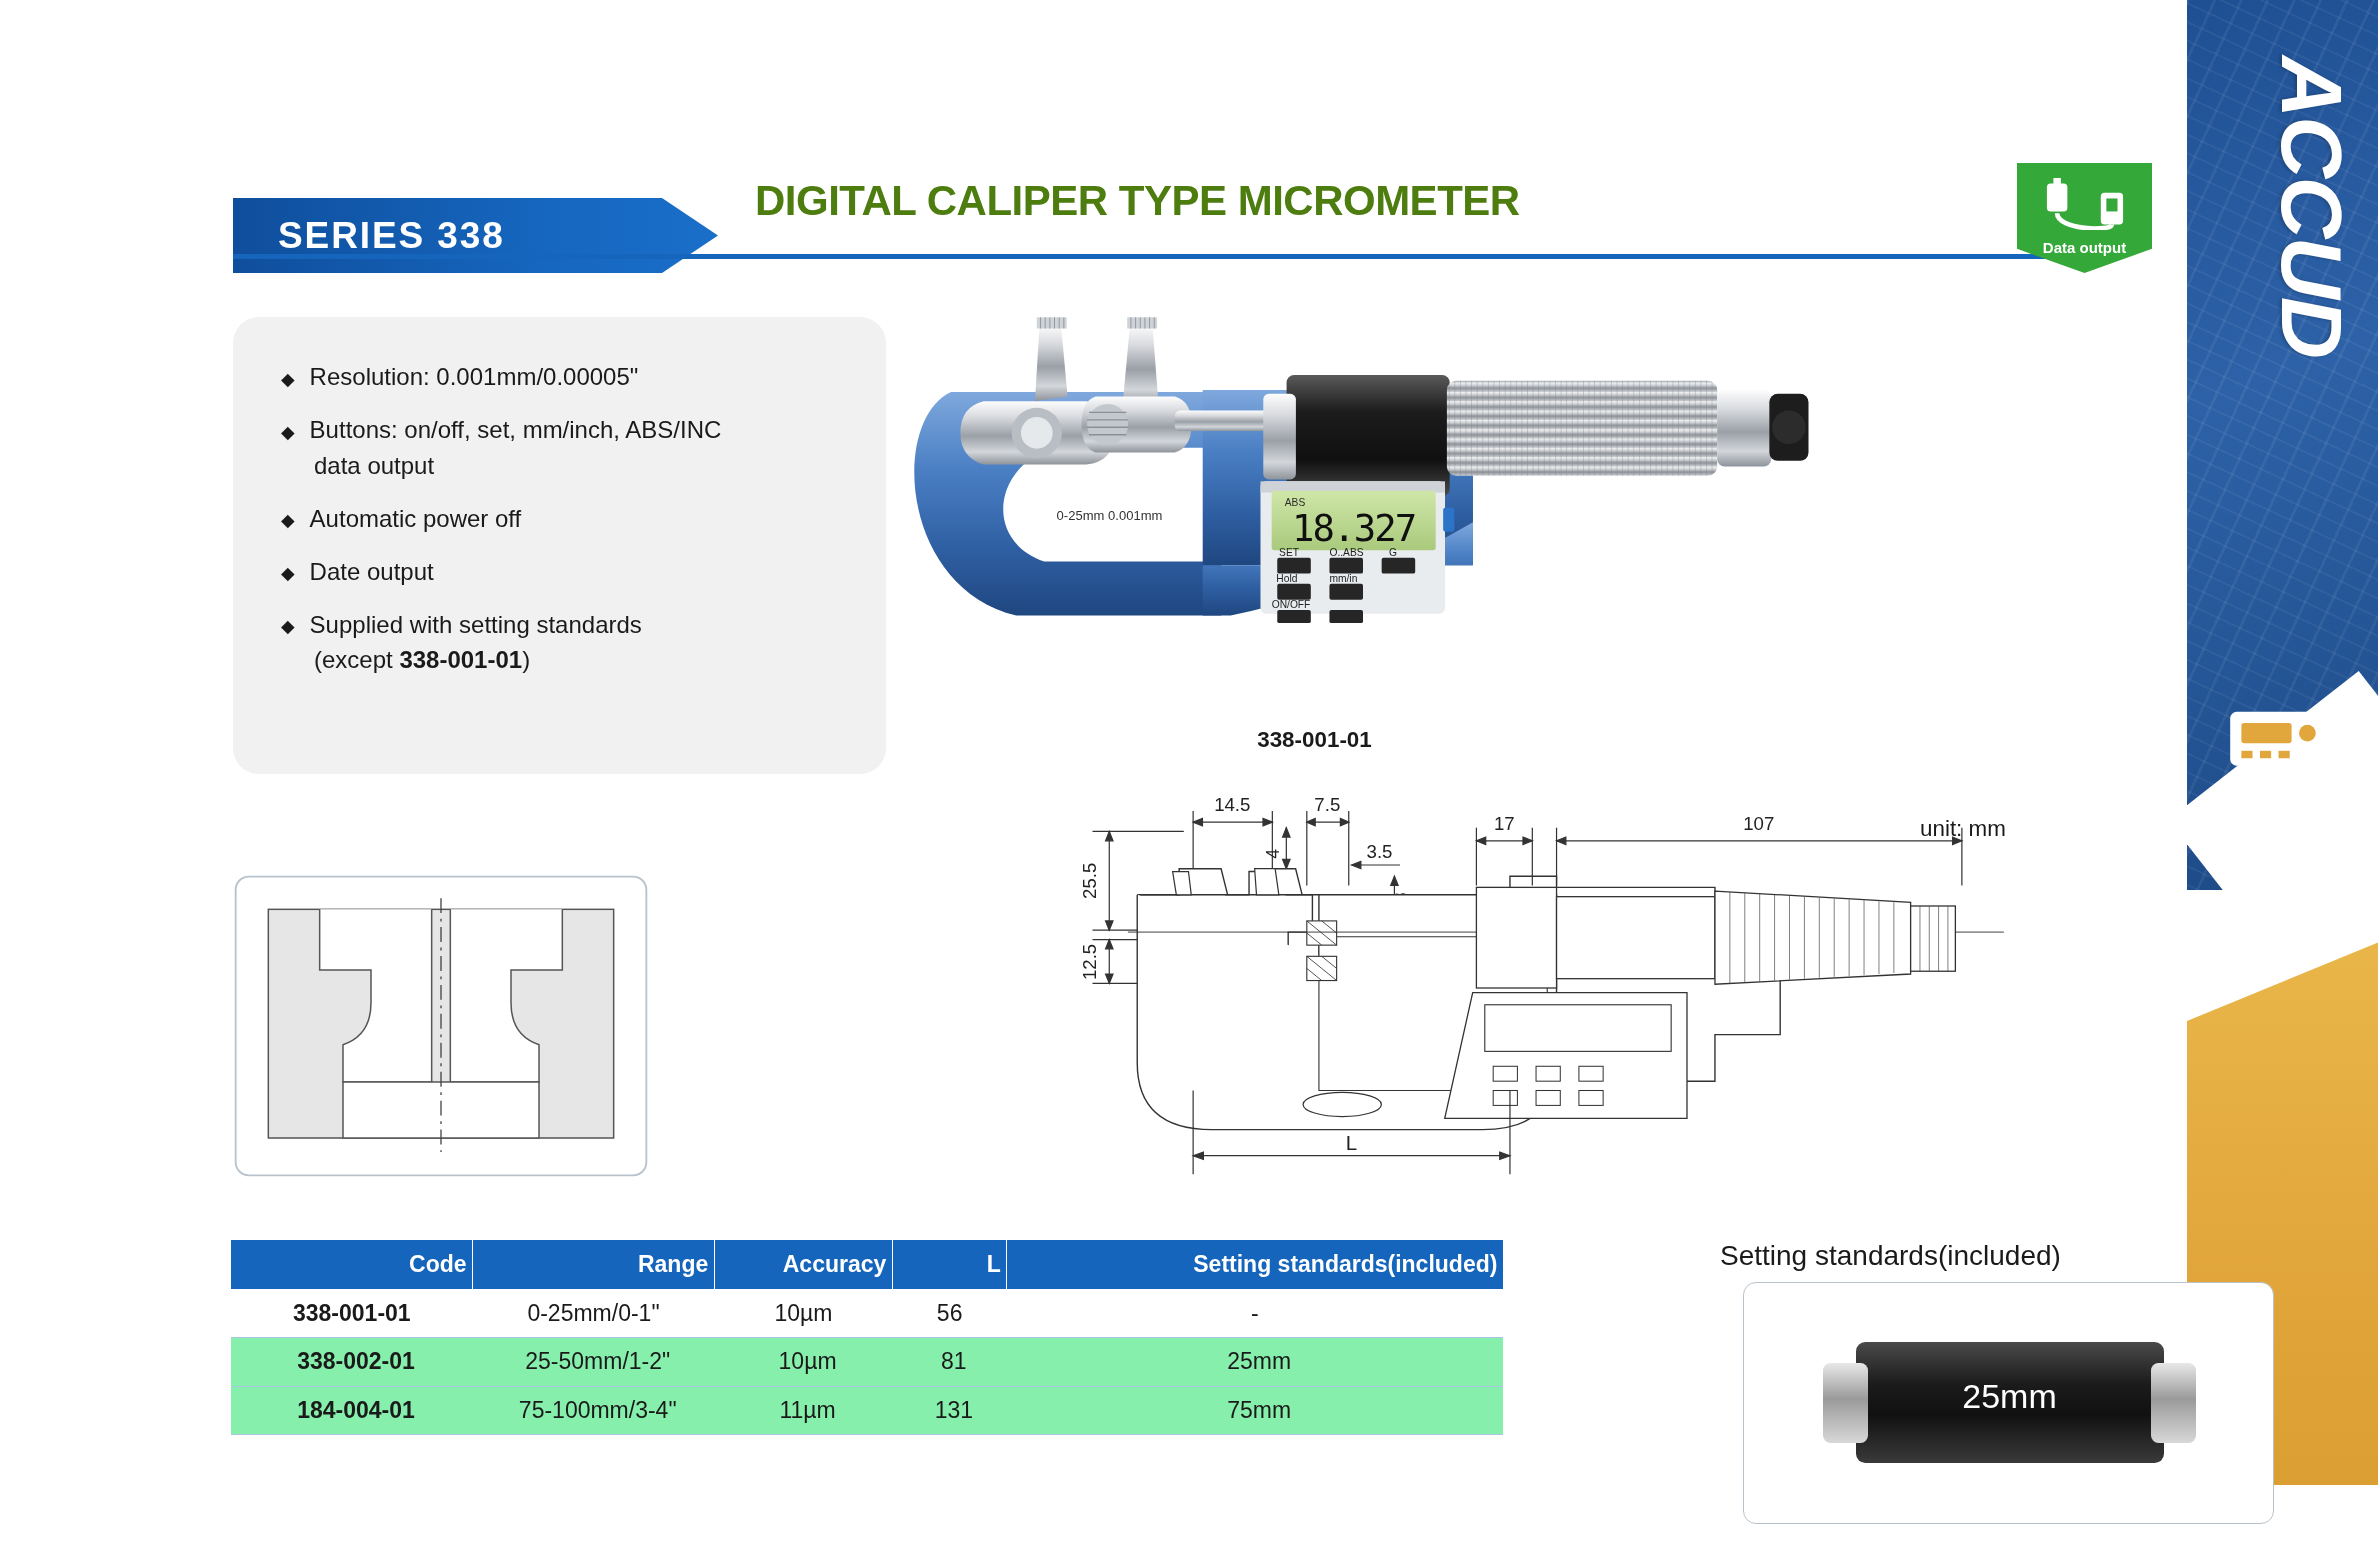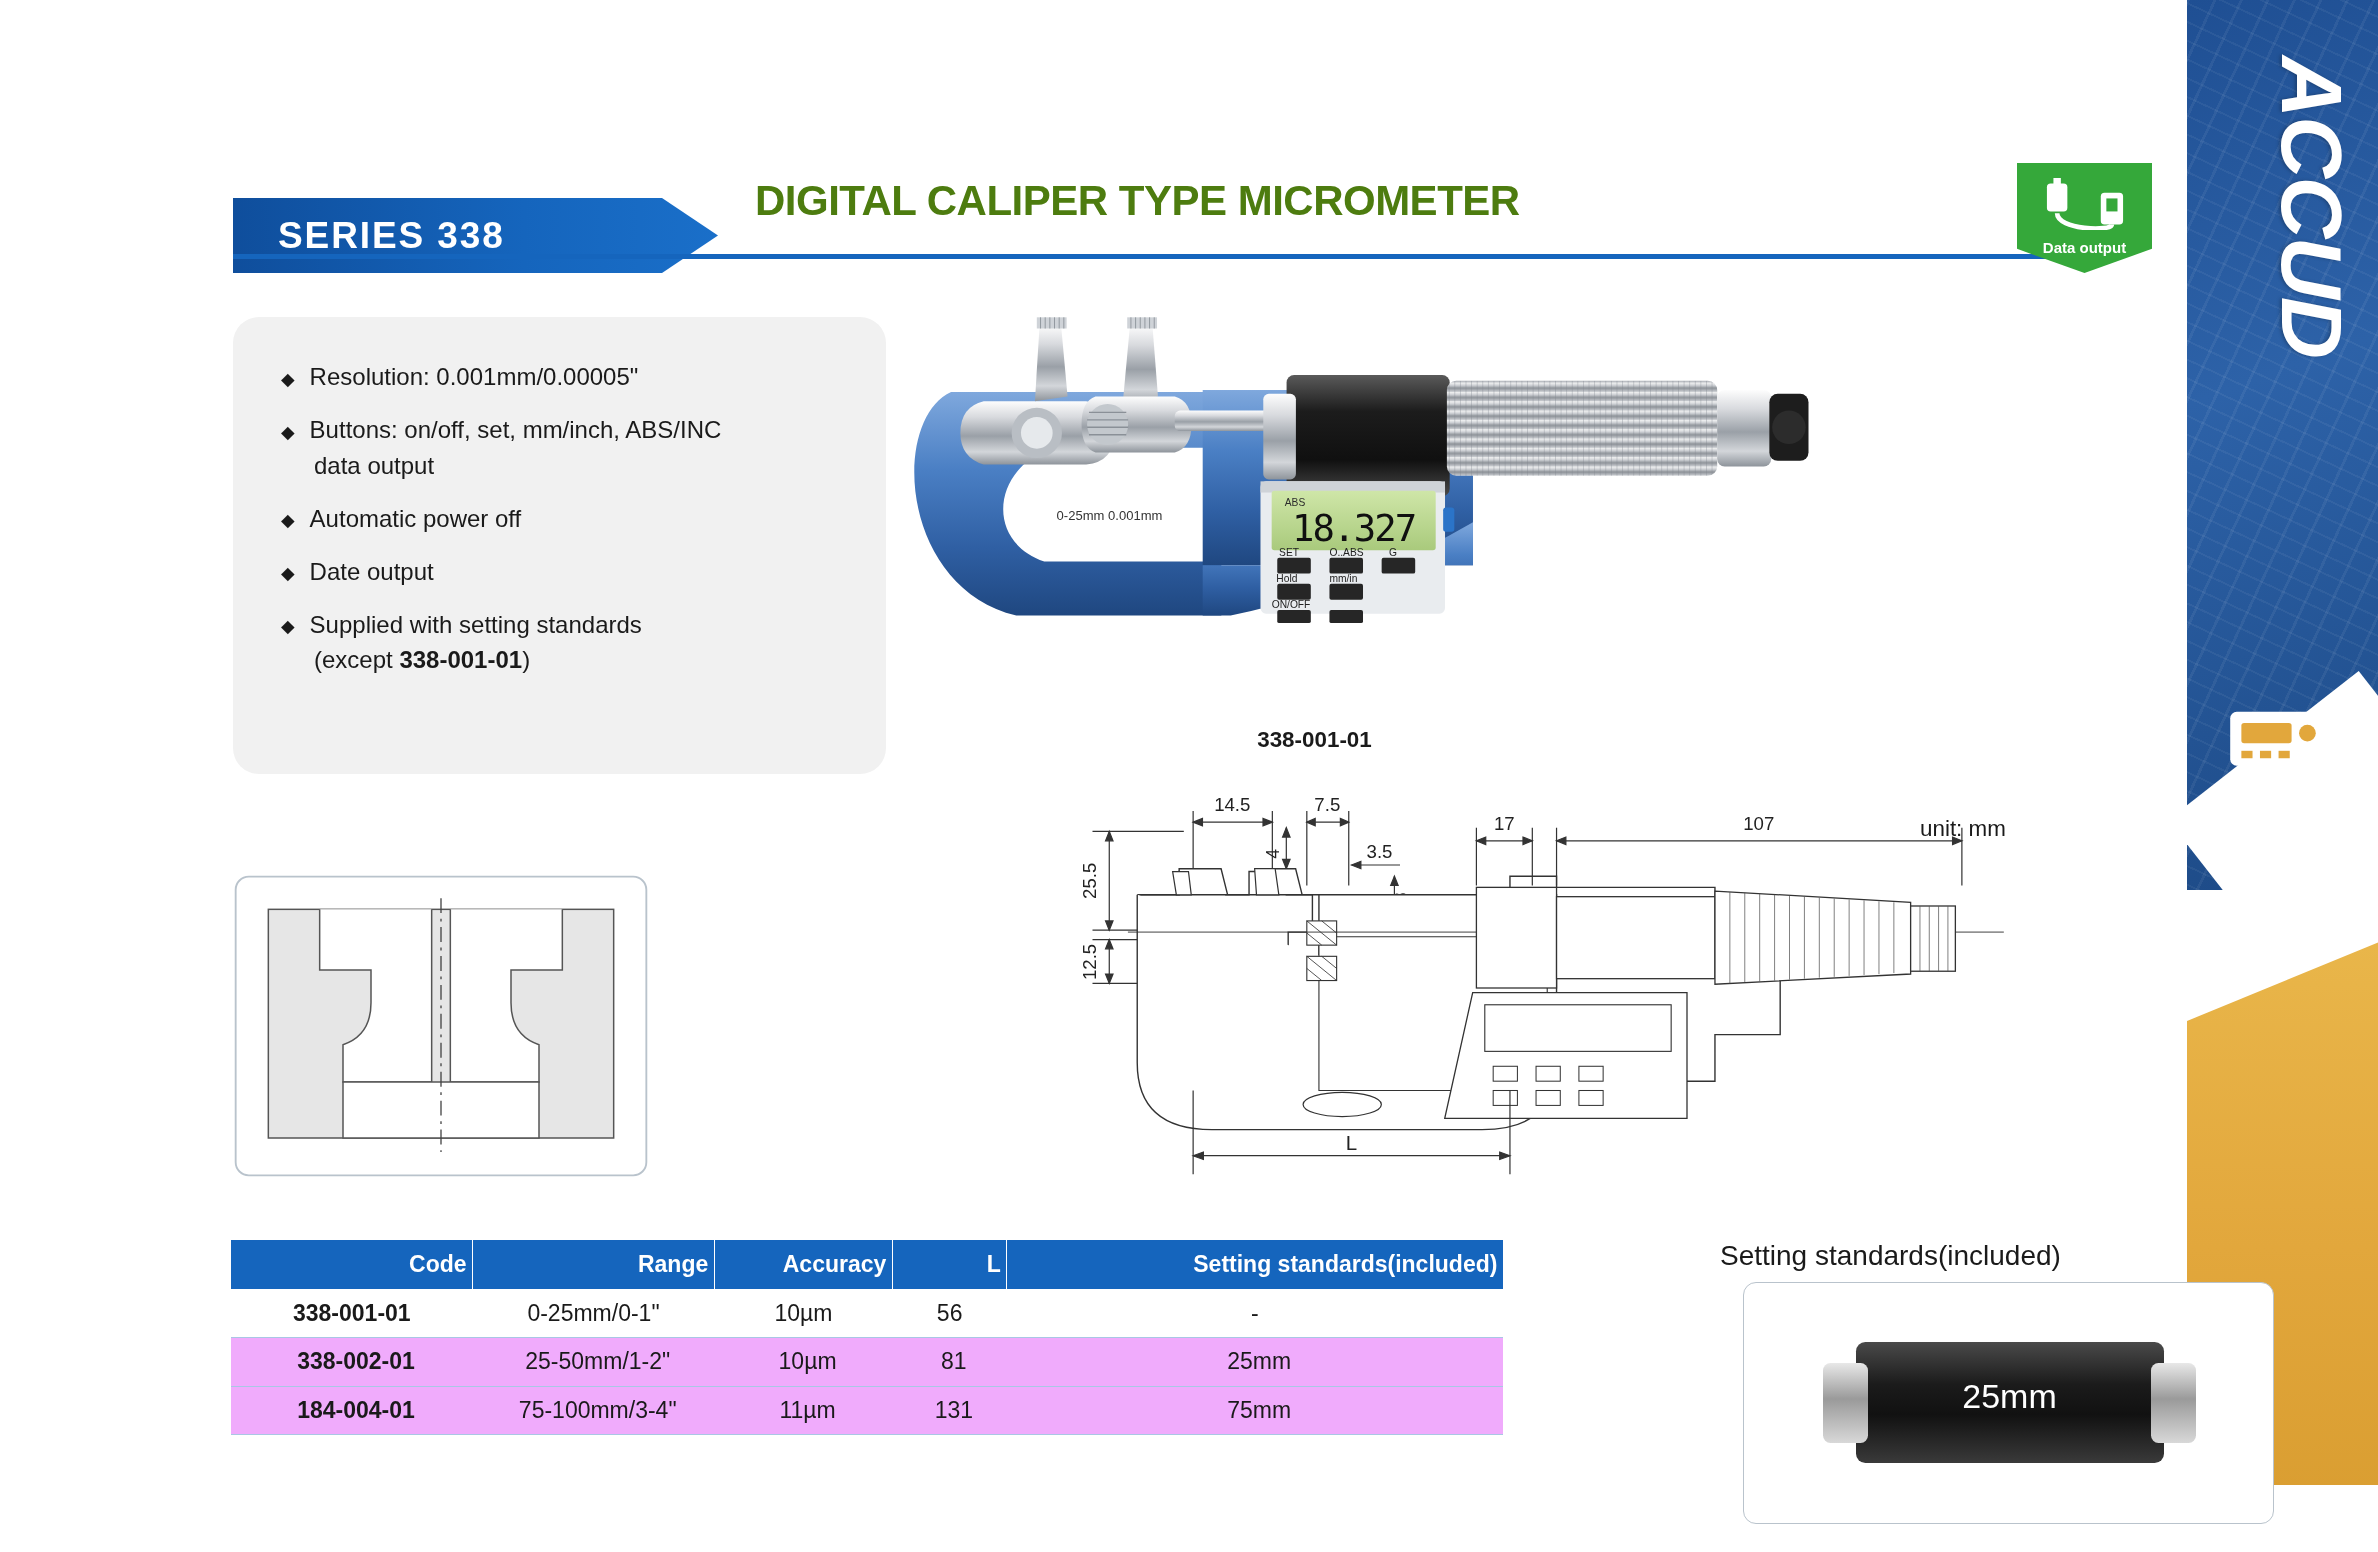--- a/index.html
+++ b/index.html
@@ -140,21 +140,21 @@
   table{ border-collapse:collapse; width:100%; }
   th{
     background:#1565bd; color:#fff; font-size:23px; font-weight:bold;
     padding:11.2px 5.6px; text-align:right; border-right:0.9px solid #fff;
   }
   th:last-child{ border-right:none; }
   td{
     font-size:23px; text-align:center; padding:10.3px 5.6px; color:#1a1a1a;
     border-bottom:0.9px solid #a9c7e4;
   }
-  tr.alt td{ background:#f0abfc;padding-left:14px; }
+  tr.alt td{ background:#86efac;padding-left:14px; }
   td.code{ font-weight:bold; }
 
   
   .ss-title{
     position:absolute; left:1720px; top:1240px; font-size:28px; color:#1a1a1a;
   }
   .ss-box{
     position:absolute; left:1743px; top:1282px; width:531px; height:242px;
     border:1.9px solid #b9c3cc; border-radius:13px; background:#fff;
   }

